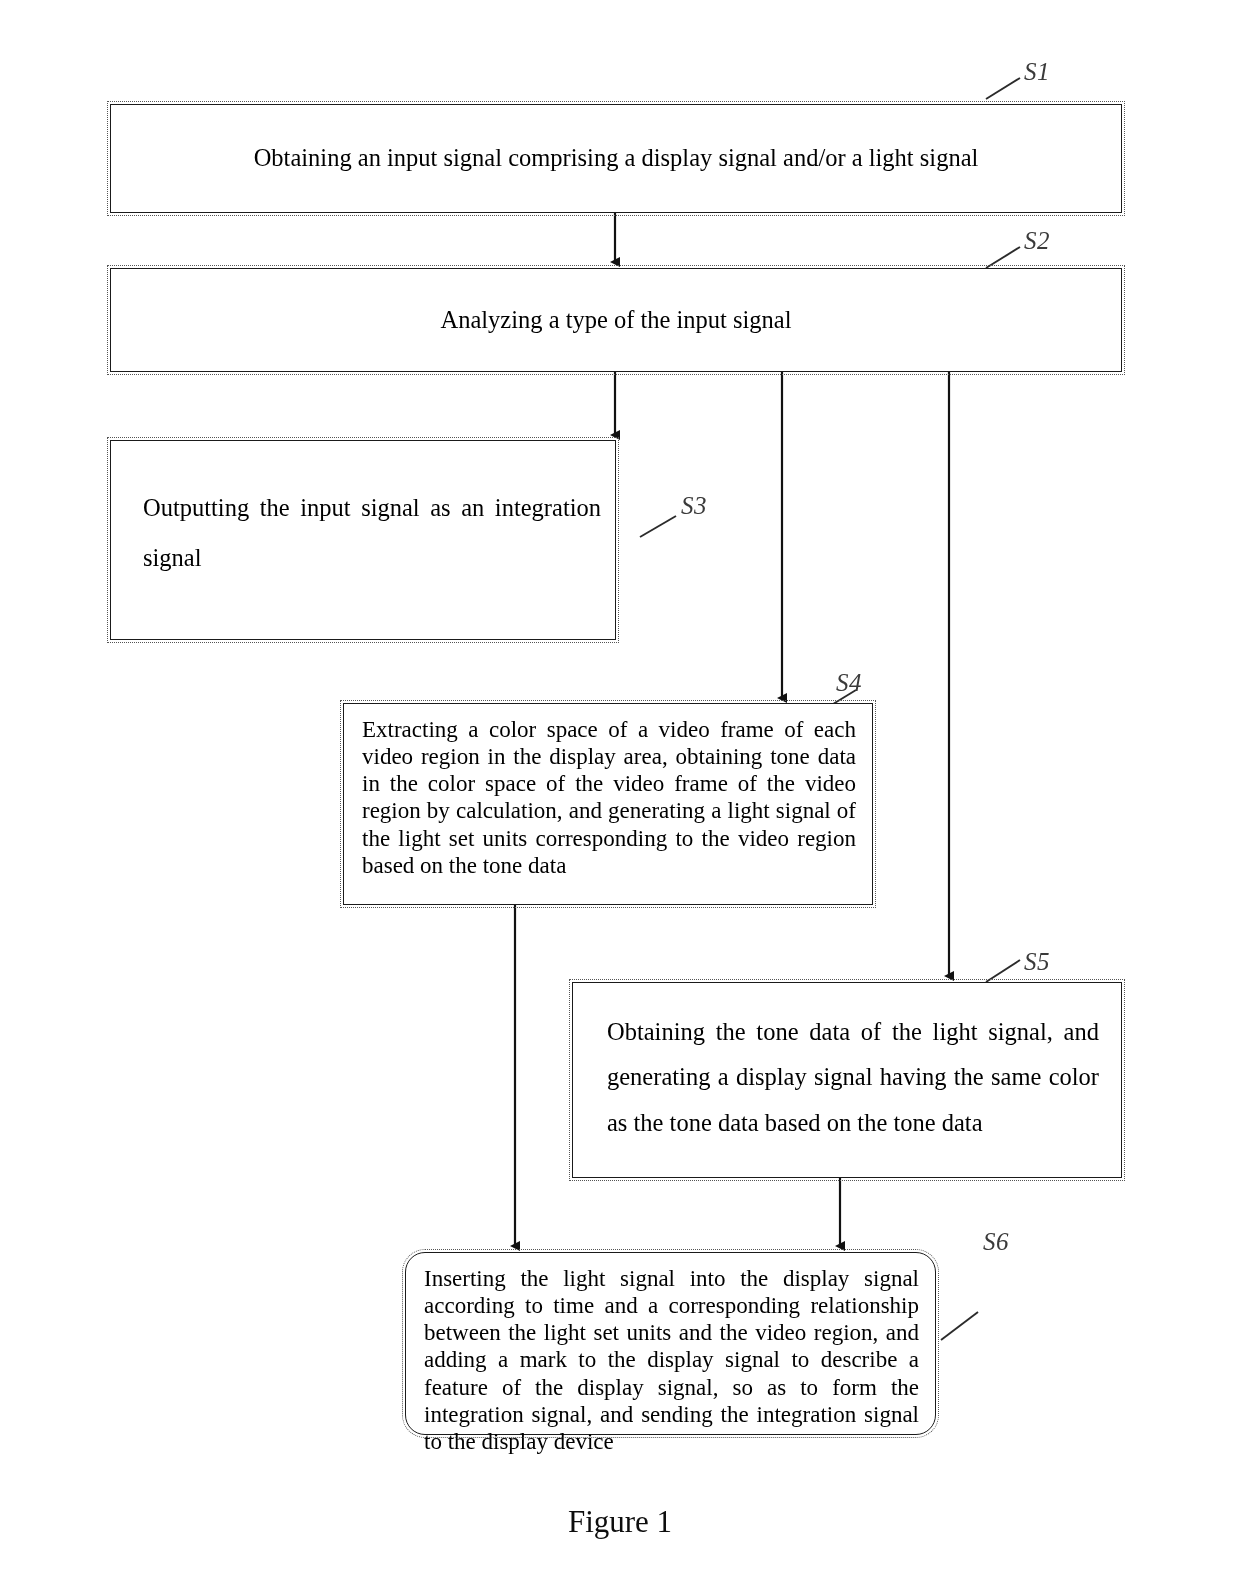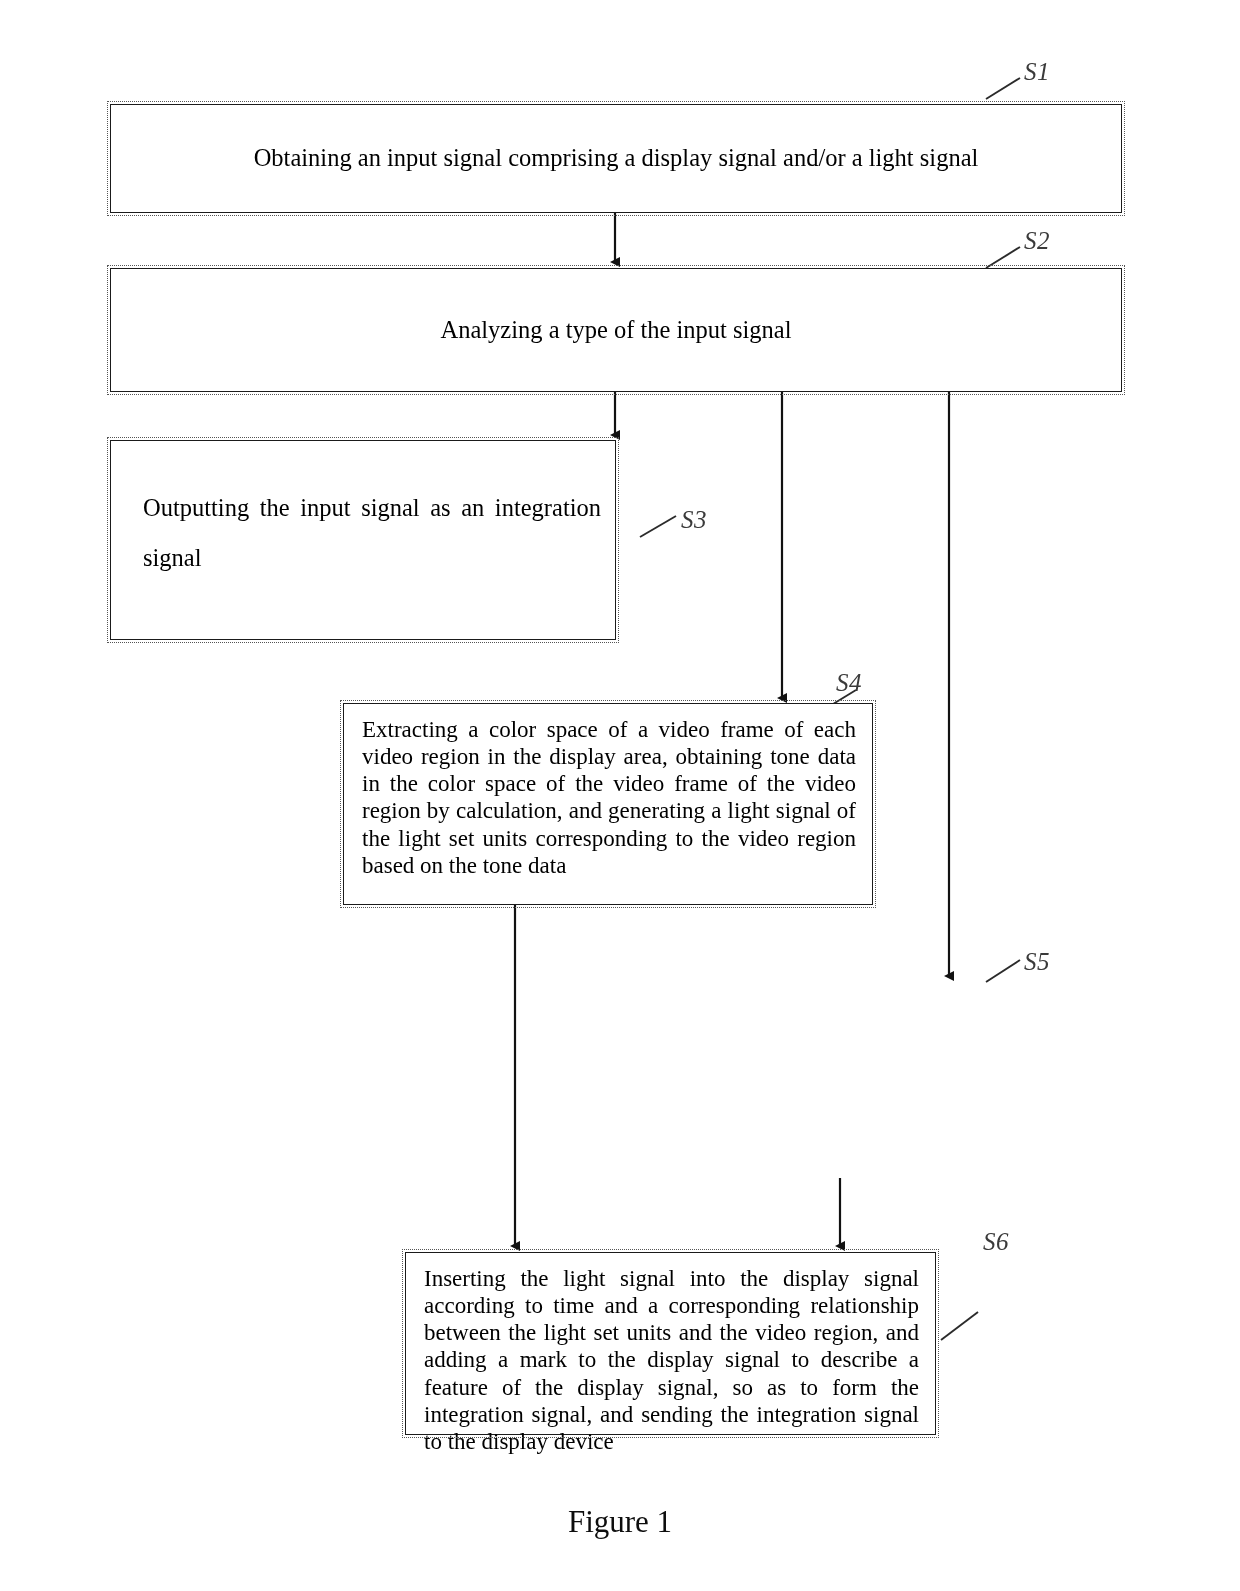--- a/index.html
+++ b/index.html
@@ -121,37 +121,40 @@
     <line x1="820" y1="712" x2="856" y2="690" stroke="#2b2b2b" stroke-width="1.9"></line>
     <line x1="986" y1="982" x2="1020" y2="960" stroke="#2b2b2b" stroke-width="1.9"></line>
     <line x1="941" y1="1340" x2="978" y2="1312" stroke="#2b2b2b" stroke-width="1.9"></line>
   </svg>
 
   <div class="node centered" style="left:110px; top:104px; width:1012px; height:109px;">
     <span class="txt">Obtaining an input signal comprising a display signal and/or a light signal</span>
   </div>
   <div class="step-label" style="left:1024px; top:58px;">S1</div>
 
-  <div class="node centered" style="left:110px; top:268px; width:1012px; height:124px;">
+  <div class="node centered" style="left:110px; top:268px; width:1012px; height:104px;">
     <span class="txt">Analyzing a type of the input signal</span>
   </div>
   <div class="step-label" style="left:1024px; top:227px;">S2</div>
 
   <div class="node justified-loose" style="left:110px; top:440px; width:506px; height:200px;">
     <span class="txt">Outputting the input signal as an integration signal</span>
   </div>
-  <div class="step-label" style="left:681px; top:506px;">S3</div>
+  <div class="step-label" style="left:681px; top:492px;">S3</div>
 
   <div class="node justified-tight" style="left:343px; top:703px; width:530px; height:202px;">
     <span class="txt">Extracting a color space of a video frame of each video region in the display area, obtaining tone data in the color space of the video frame of the video region by calculation, and generating a light signal of the light set units corresponding to the video region based on the tone data</span>
   </div>
   <div class="step-label" style="left:836px; top:669px;">S4</div>
 
+  <div class="node justified-wide" style="left:572px; top:982px; width:550px; height:196px;">
+    <span class="txt">Obtaining the tone data of the light signal, and generating a display signal having the same color as the tone data based on the tone data</span>
+  </div>
   <div class="step-label" style="left:1024px; top:948px;">S5</div>
 
-  <div class="node justified-tight" style="left:405px; top:1252px; width:531px; height:183px;">
+  <div class="node justified-tight" style="left:405px; top:1252px; width:531px; height:183px;border-radius:20px;">
     <span class="txt">Inserting the light signal into the display signal according to time and a corresponding relationship between the light set units and the video region, and adding a mark to the display signal to describe a feature of the display signal, so as to form the integration signal, and sending the integration signal to the display device</span>
   </div>
   <div class="step-label" style="left:983px; top:1228px;">S6</div>
 
   <div class="figure-caption" style="top:1490px;">Figure 1</div>
 
 </div>
 
 </body></html>

